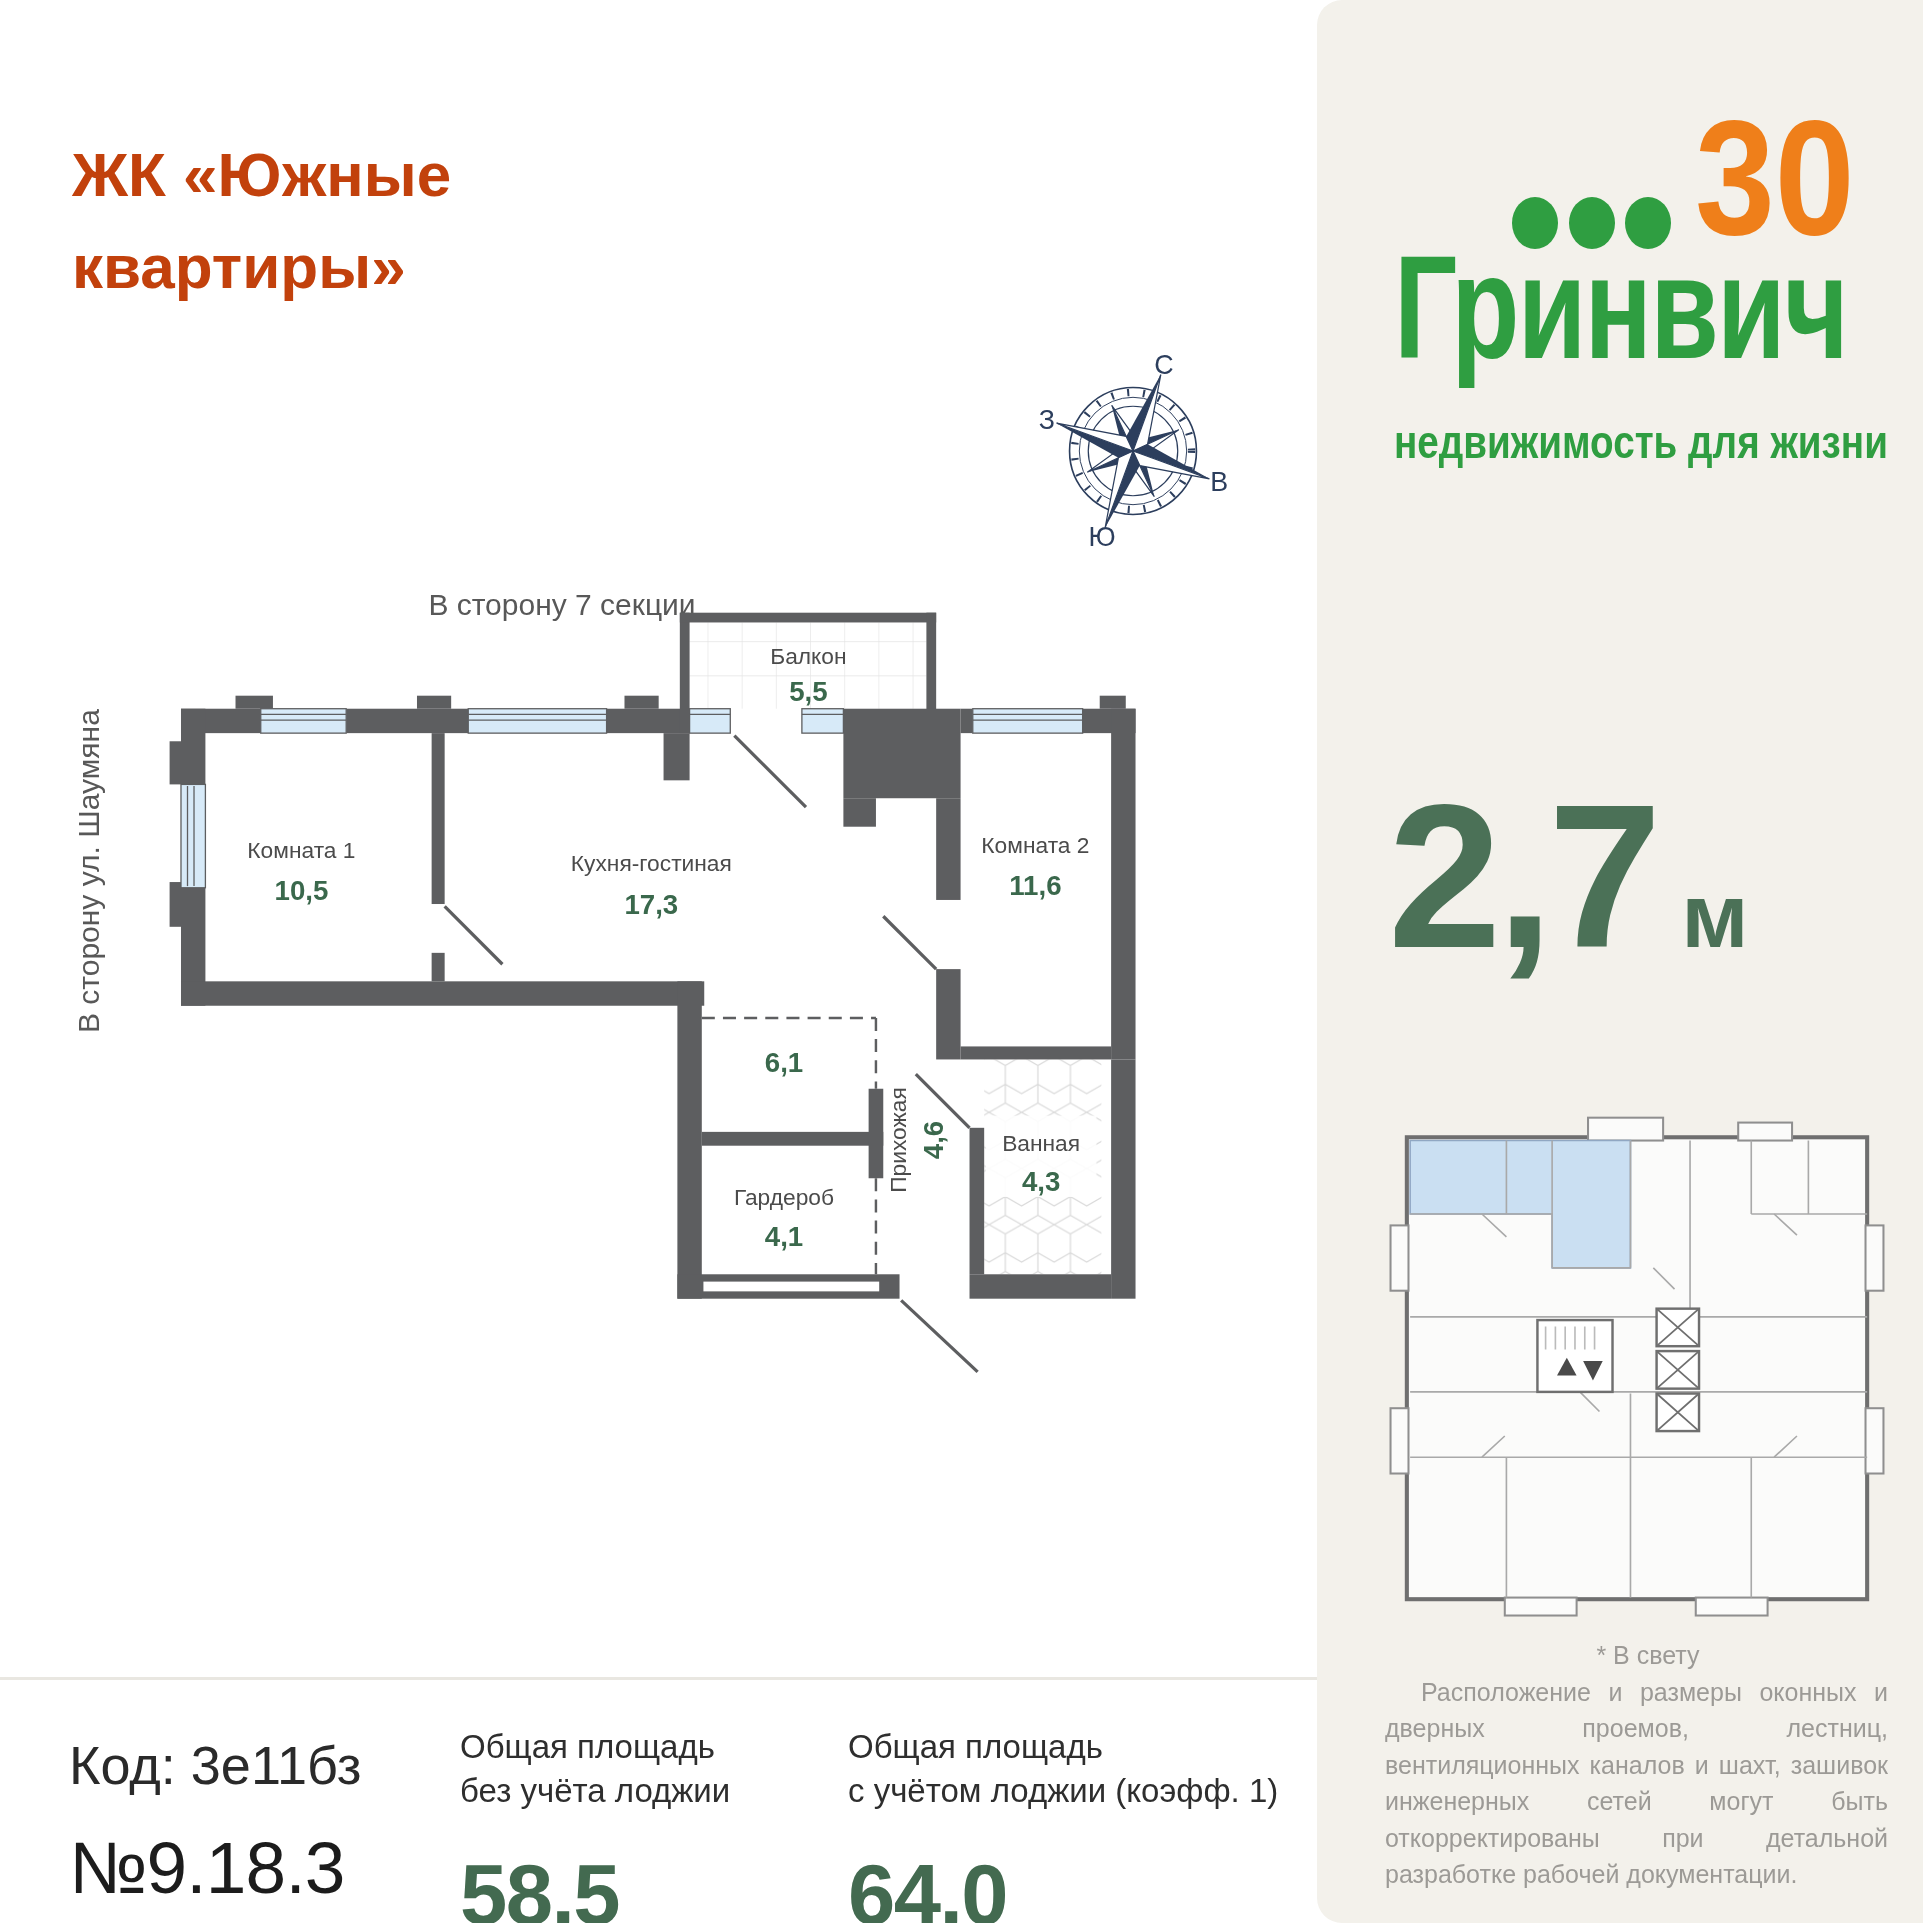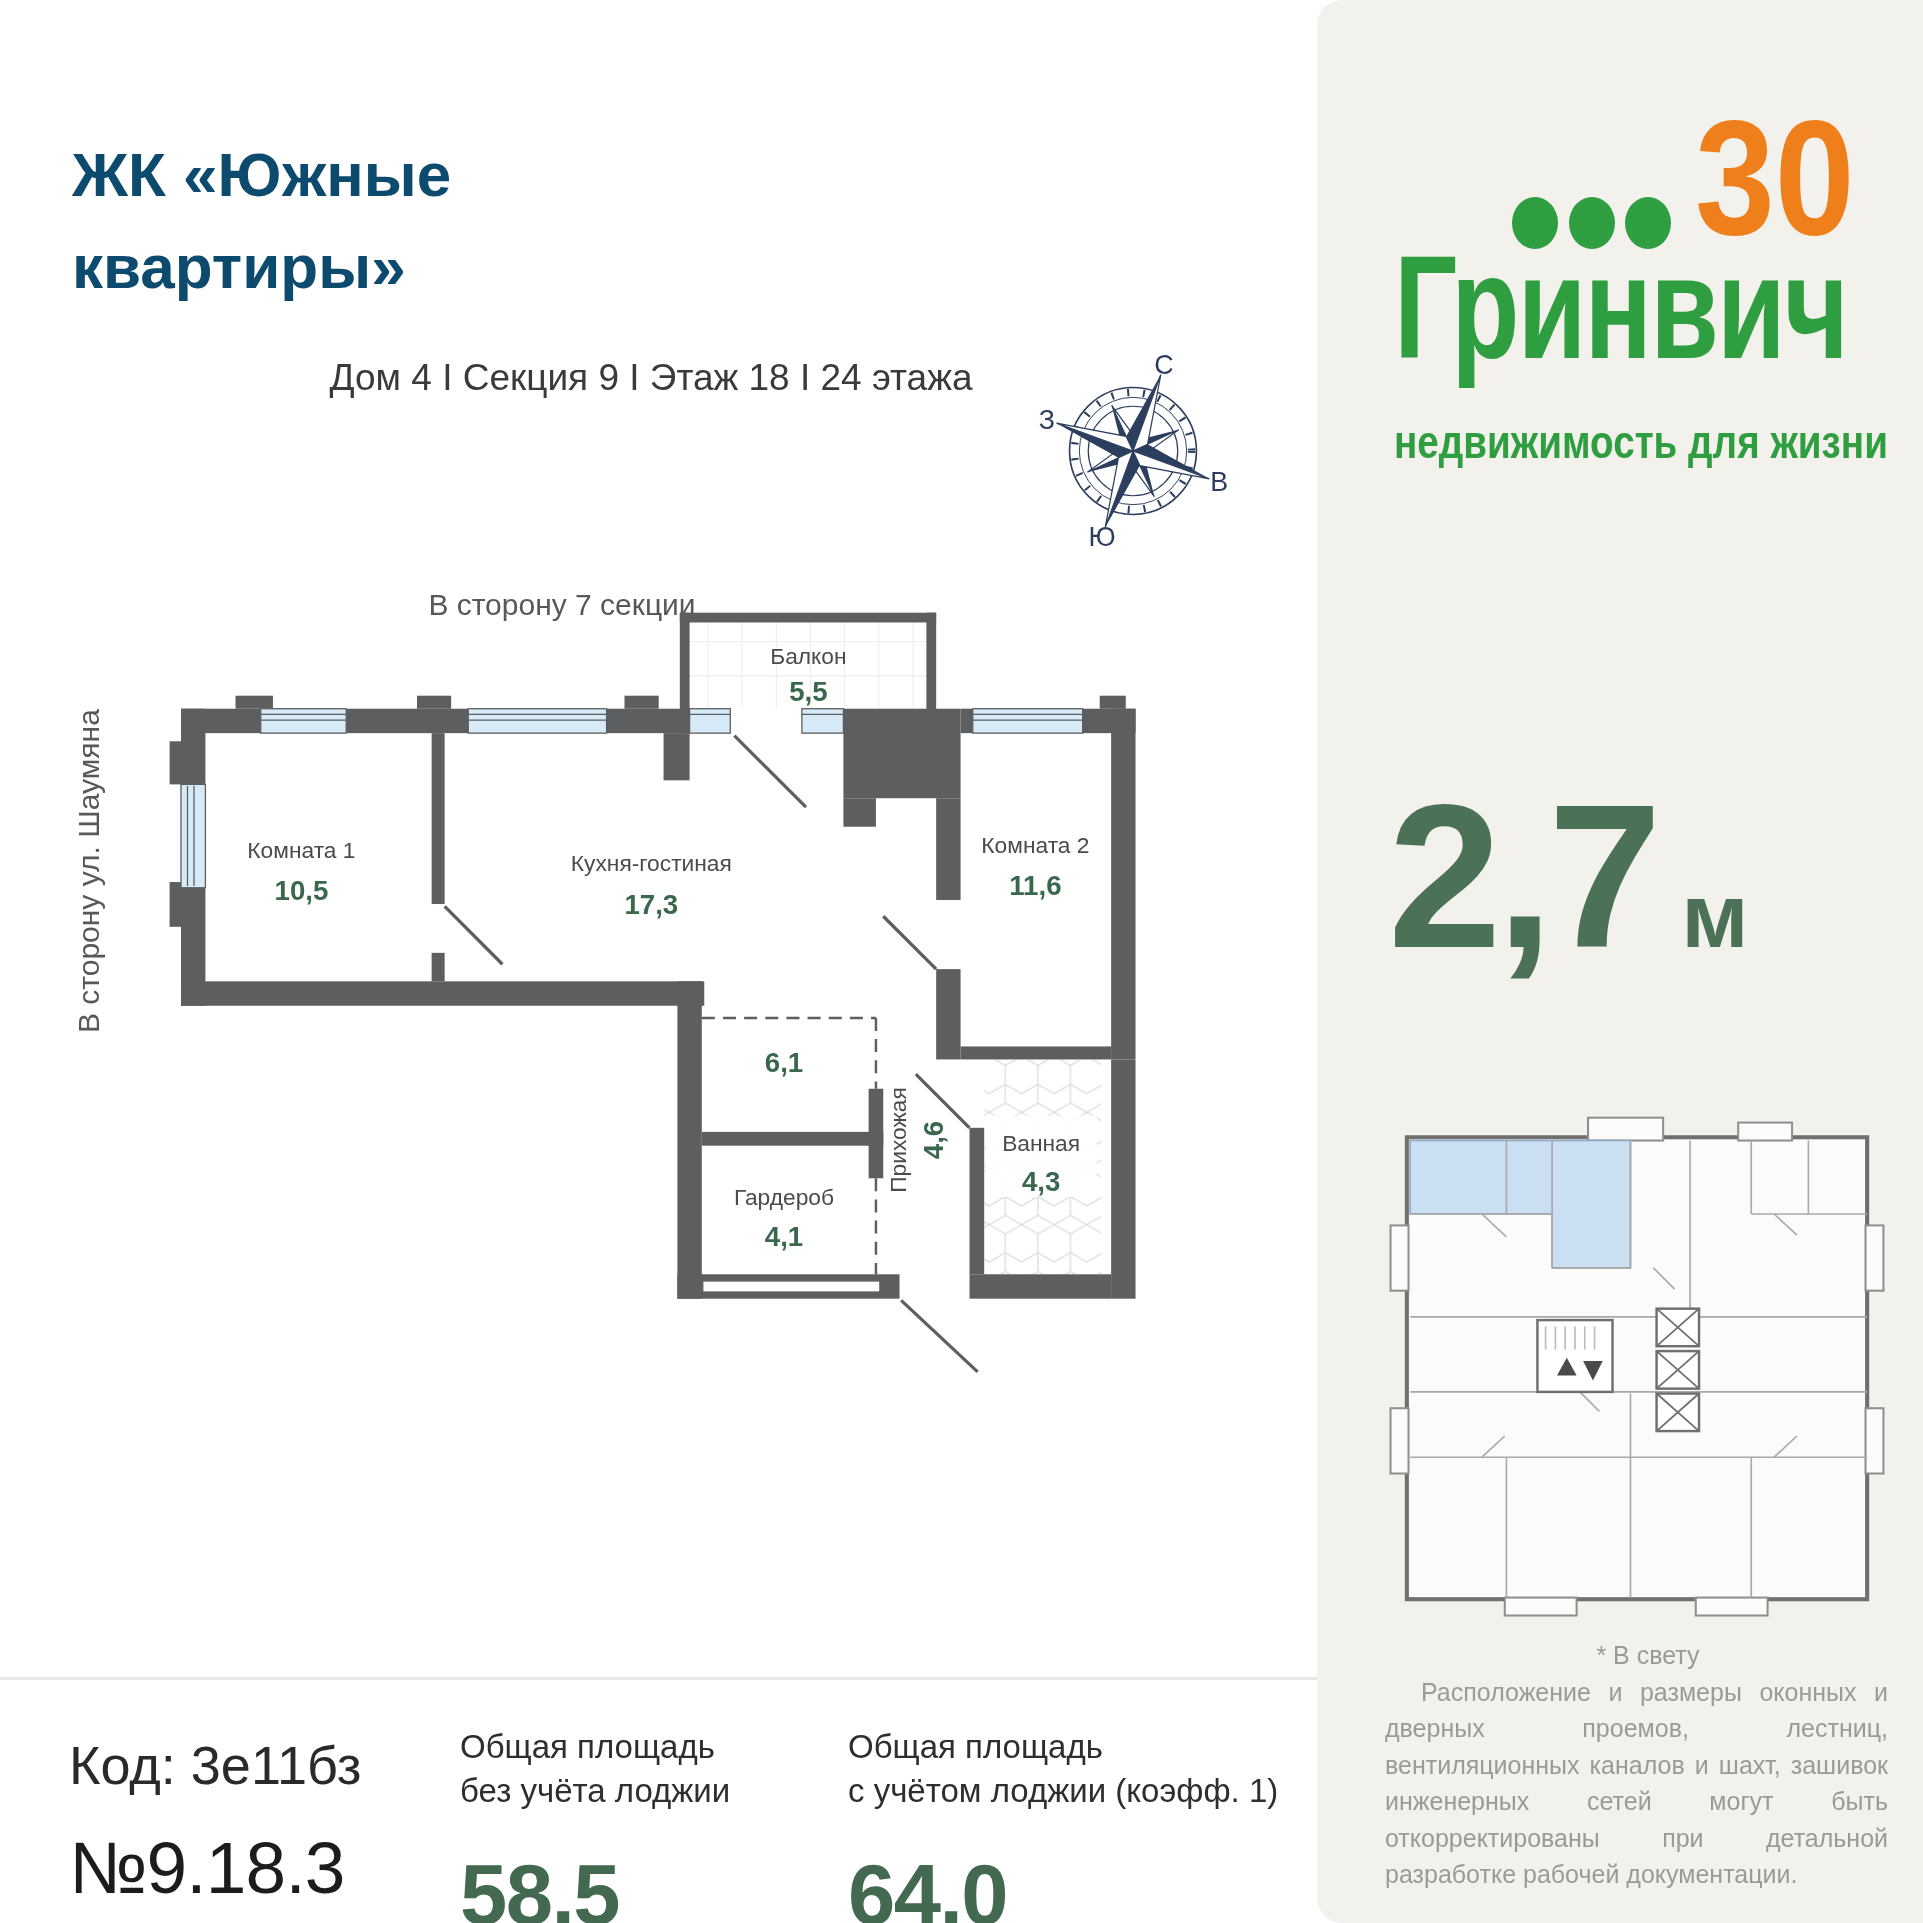--- a/index.html
+++ b/index.html
@@ -1,20 +1,20 @@
 <!DOCTYPE html>
 <html style="font-size:13px"><head>
 <meta charset="utf-8">
 <style>
   html,body{margin:0;padding:0;}
   body{width:1923px;height:1923px;font-family:"Liberation Sans","DejaVu Sans",sans-serif;background:#ffffff;}
   #page{position:relative;width:1923px;height:1923px;overflow:hidden;background:#ffffff;}
 
   
-  .title{position:absolute;left:72px;top:129px;font-size:62px;font-weight:700;color:#0c4a6e;line-height:1.48;letter-spacing:0;}
+  .title{position:absolute;left:72px;top:129px;font-size:62px;font-weight:700;color:#c2410c;line-height:1.48;letter-spacing:0;}
   .subtitle{position:absolute;left:244px;top:357px;width:814px;text-align:center;font-size:37px;color:#3a3a3a;}
 
   
   .dir-top{position:absolute;left:277px;top:588px;width:570px;text-align:center;font-size:30px;color:#585858;}
   .dir-left{position:absolute;left:72px;top:668px;height:407px;writing-mode:vertical-rl;transform:rotate(180deg);font-size:30px;color:#585858;text-align:center;}
 
   
   .compass{position:absolute;left:1024px;top:342px;width:218px;height:218px;}
 
   
@@ -50,21 +50,20 @@
 </style>
 </head>
 <body>
 
 <div id="page">
 
   <div class="title">
     <div>ЖК «Южные</div>
     <div>квартиры»</div>
   </div>
-  <div class="subtitle">Дом 4 I Секция 9 I Этаж 18 I 24 этажа</div>
 
   <svg class="compass" viewBox="-134 -134 268 268">
     <g fill="none" stroke="#2c3e5d">
       <circle r="78" stroke-width="2"></circle>
       <circle r="72" stroke-width="9" stroke-dasharray="2.5 17"></circle>
       <circle r="66" stroke-width="1.2"></circle>
       <circle r="55" stroke-width="1.5"></circle>
     </g>
     <g transform="rotate(20)">
       <g transform="rotate(45)">

